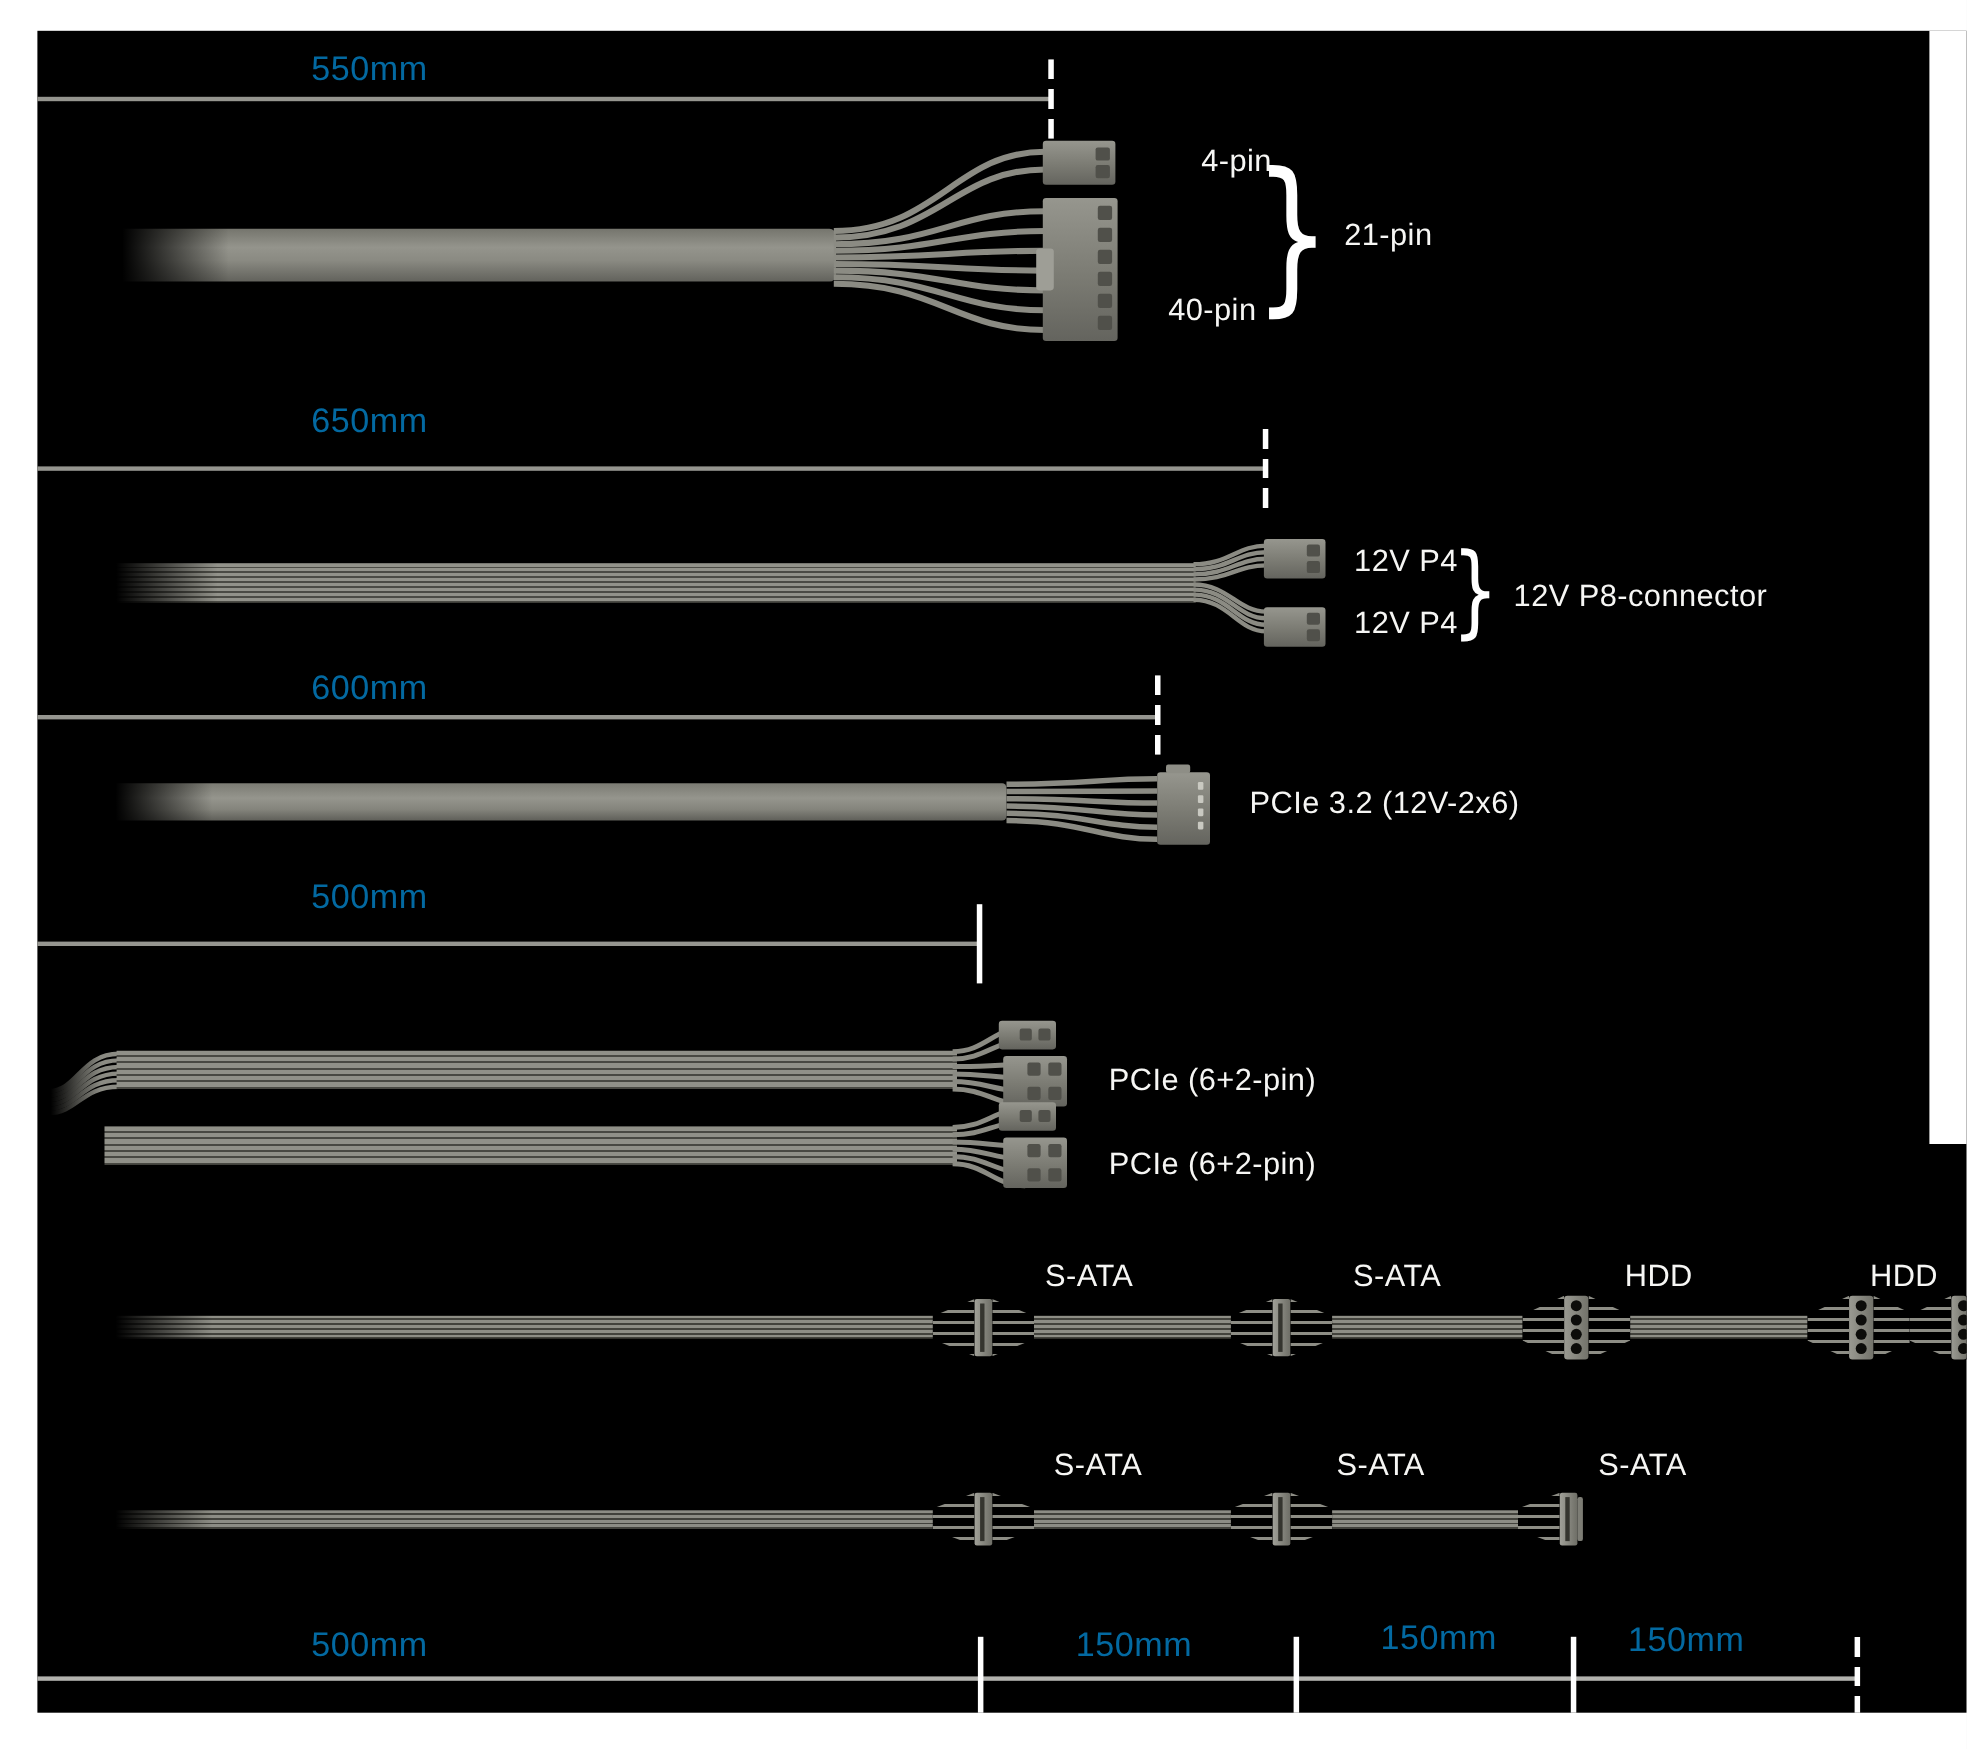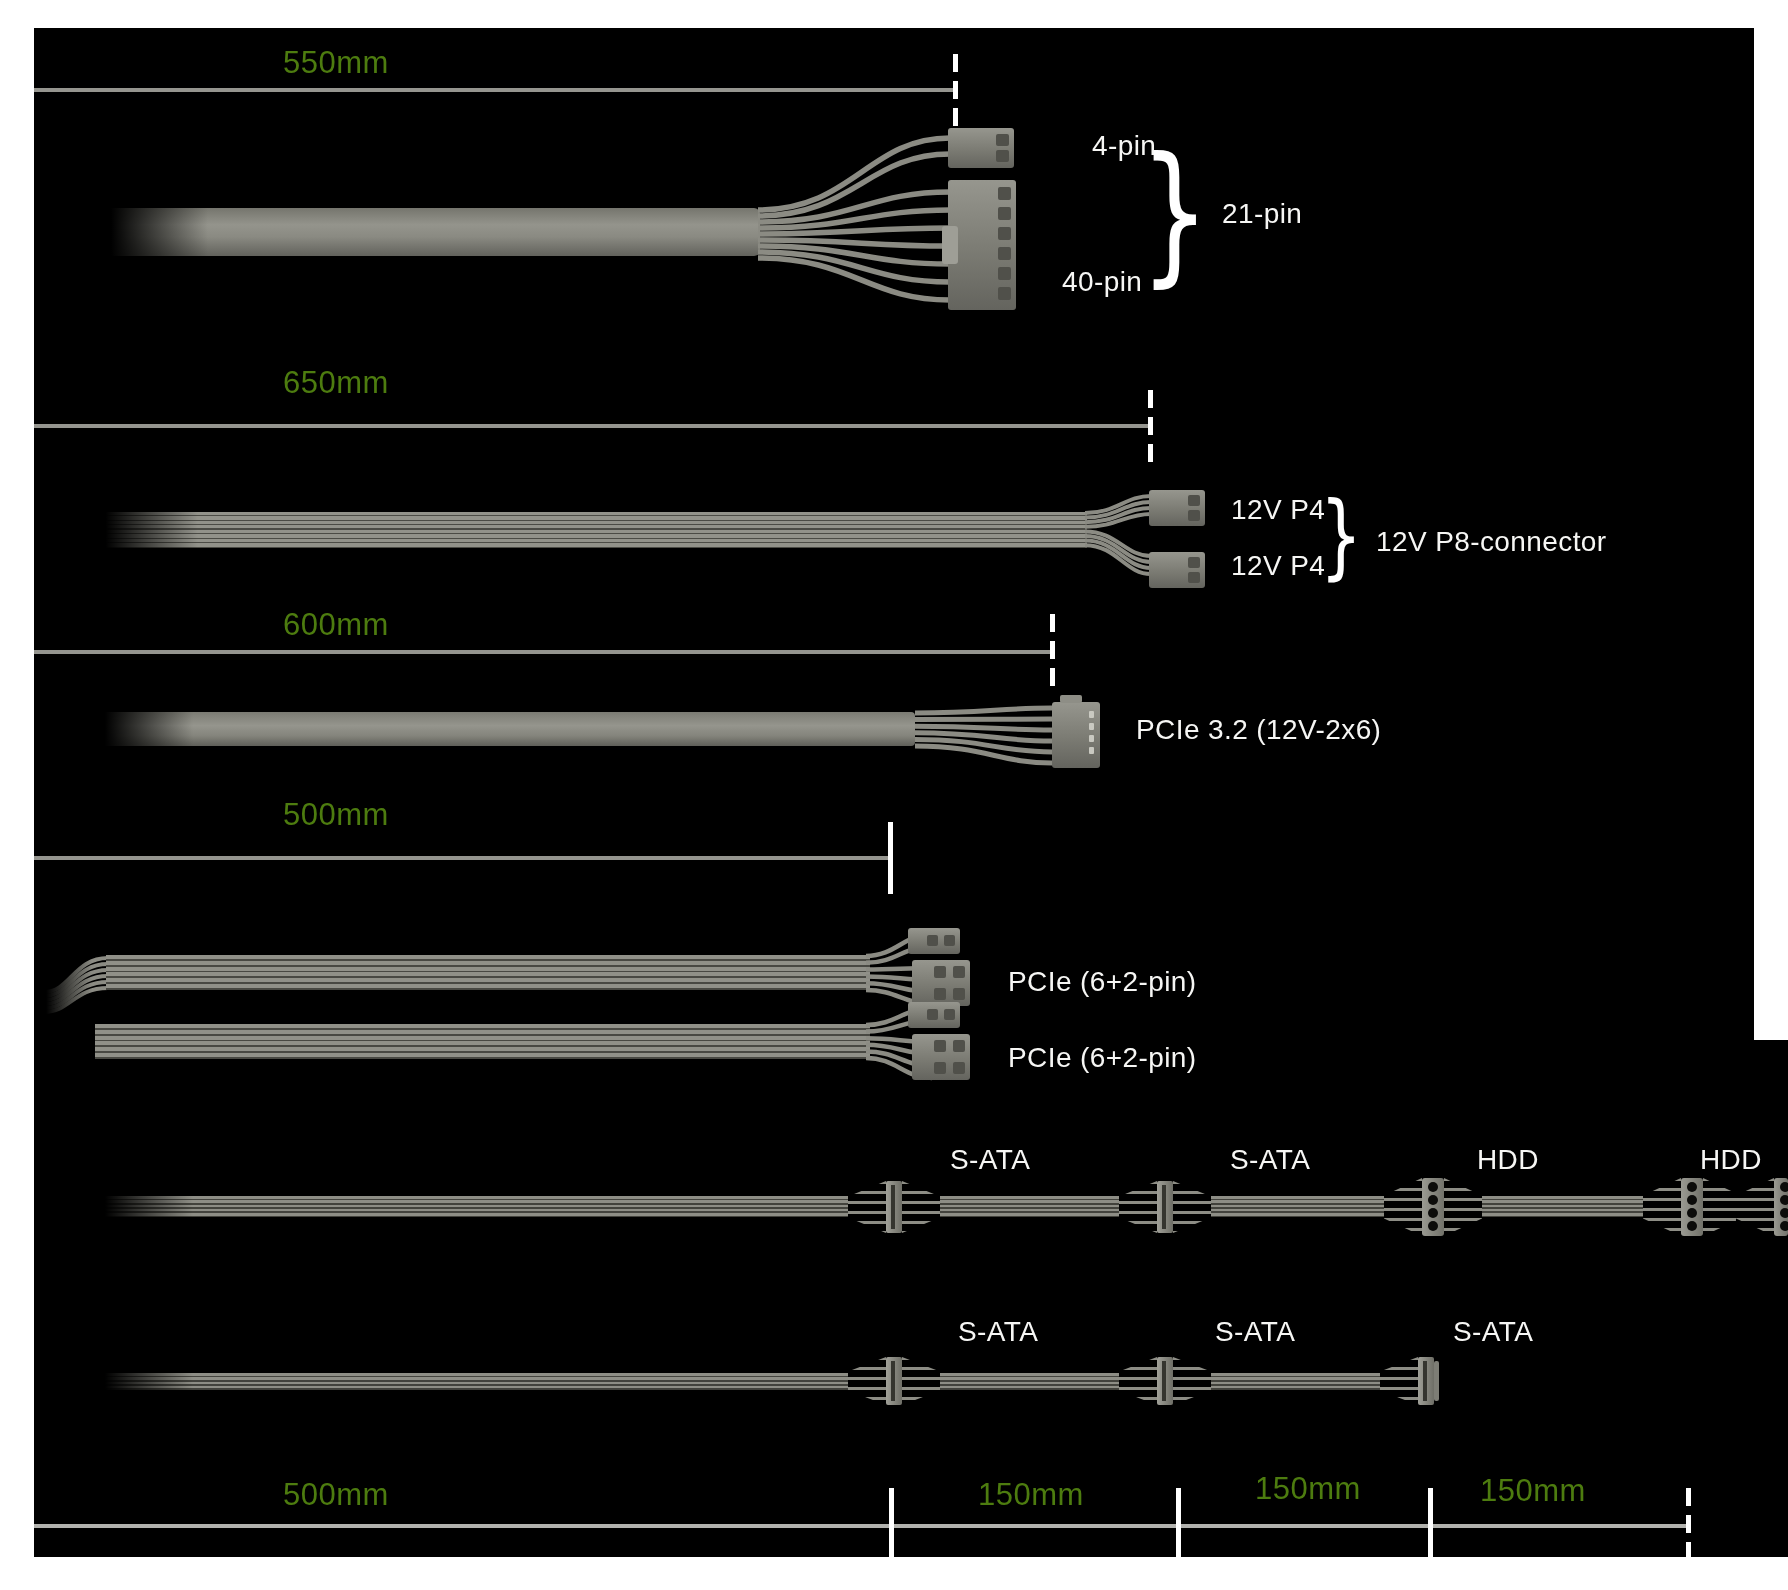--- a/index.html
+++ b/index.html
@@ -1,20 +1,20 @@
 <!DOCTYPE html>
 <html><head>
 <meta charset="utf-8">
 <style>
   html,body{margin:0;padding:0;background:#ffffff;}
   #page{position:relative;width:1788px;height:1590px;background:#ffffff;overflow:hidden;
         font-family:"Liberation Sans",sans-serif;}
   #canvas{position:absolute;left:34px;top:28px;width:1754px;height:1529px;background:#000;}
   .abs{position:absolute;}
-  .dim-text{position:absolute;color:#4d7c0f;font-size:31px;line-height:34px;letter-spacing:.5px;white-space:nowrap;}
+  .dim-text{position:absolute;color:#0369a1;font-size:31px;line-height:34px;letter-spacing:.5px;white-space:nowrap;}
   .conn-label{position:absolute;color:#f6f6f4;font-size:28px;line-height:32px;letter-spacing:.4px;white-space:nowrap;}
   .dim-line{position:absolute;height:4px;background:#95958f;}
   .dim-line.bright{background:#b2b2ae;}
   .tick-solid{position:absolute;width:5px;background:#ffffff;}
   .tick-dash{position:absolute;width:5px;height:72px;
      background:repeating-linear-gradient(to bottom,#ffffff 0 18px,rgba(0,0,0,0) 18px 27px);}
   .sleeve{position:absolute;background:linear-gradient(to bottom,#75756d,#94948c 35%,#8a8a82 60%,#62625c);border-radius:6px;}
   .ribbon8{position:absolute;background:repeating-linear-gradient(to bottom,#92928a 0 3px,#4b4b45 3px 4.5px);}
   .ribbon6{position:absolute;background:repeating-linear-gradient(to bottom,#909088 0 4px,#484842 4px 5.8px);}
   .ribbonflat{position:absolute;background:linear-gradient(to bottom,#7b7b73,#95958d 40%,#84847c 70%,#5f5f59);}

